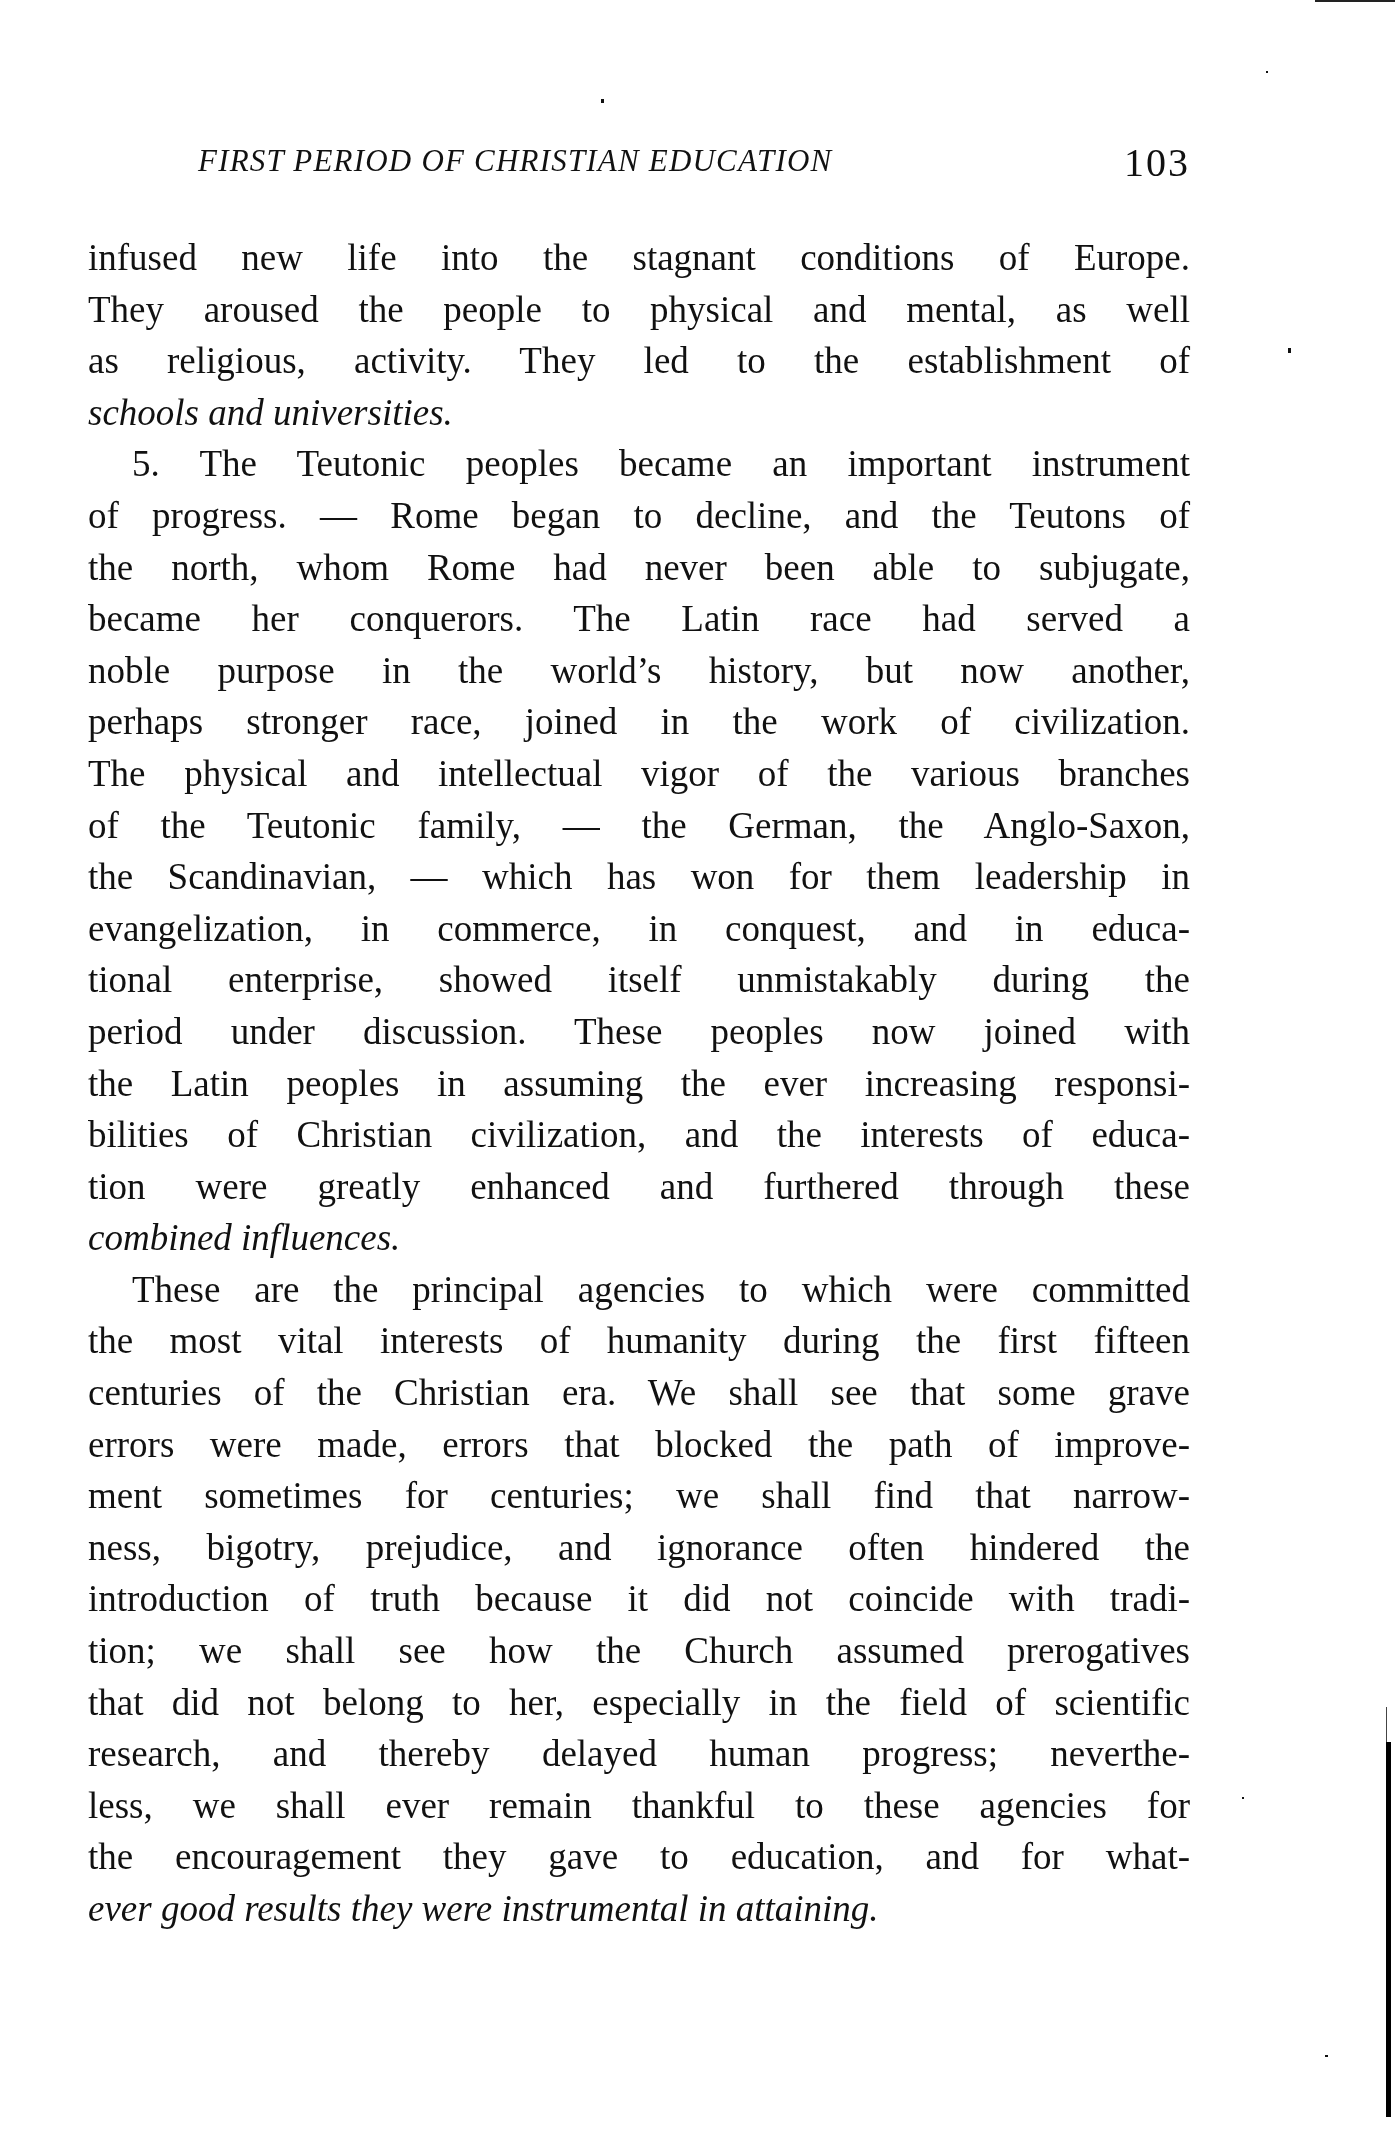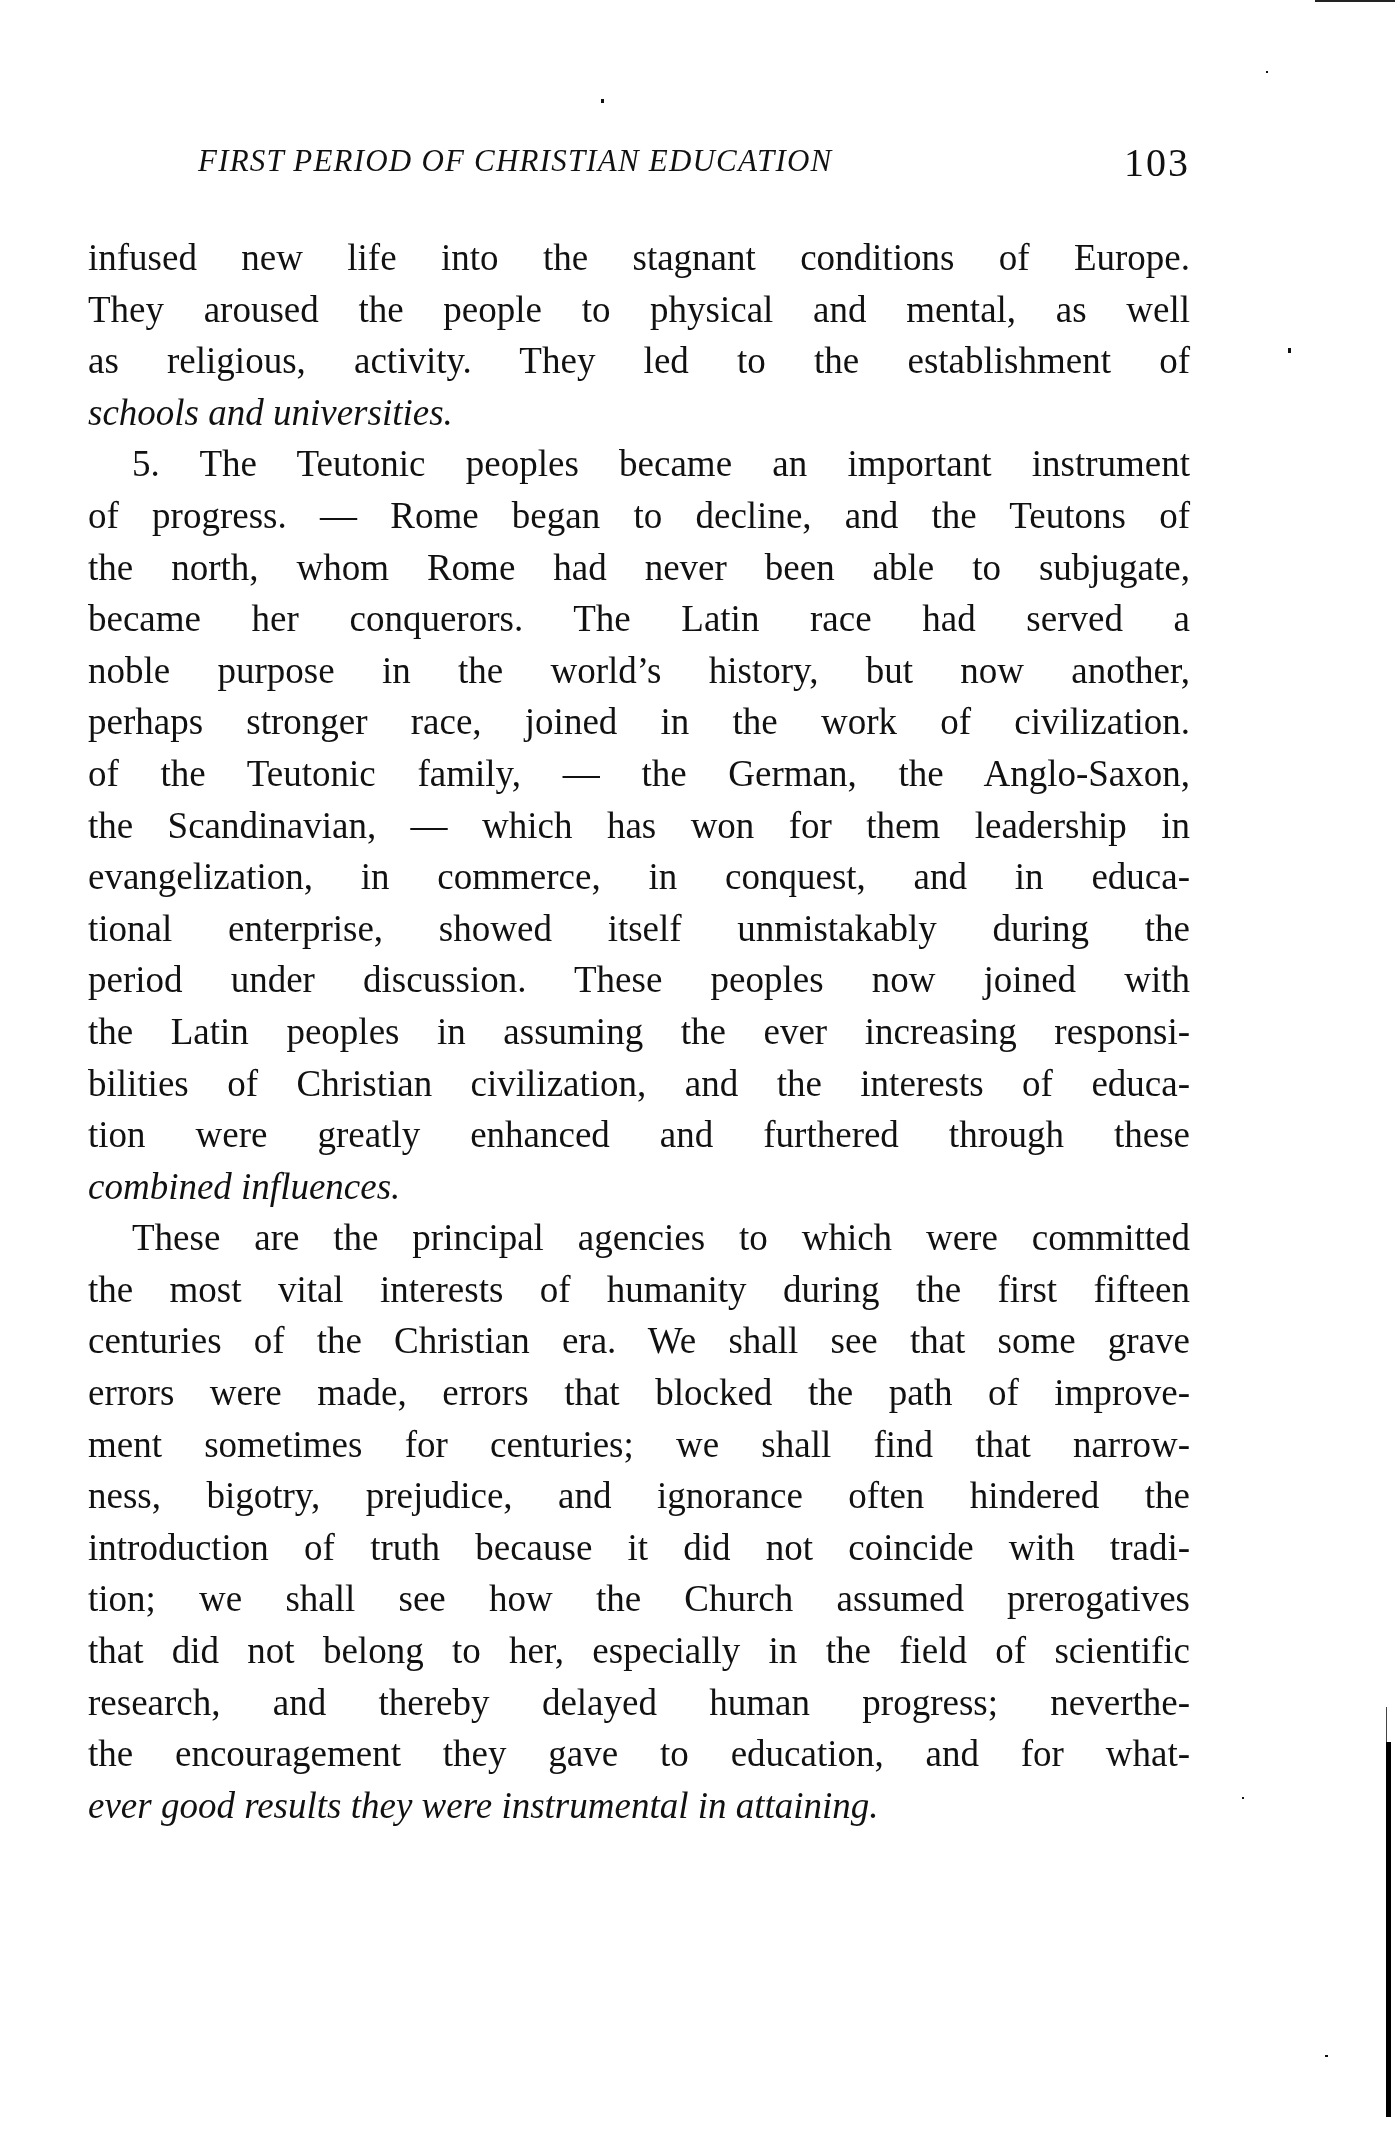--- a/index.html
+++ b/index.html
@@ -116,39 +116,41 @@
       <div class="line"><span>infused new life into the stagnant conditions of Europe.</span></div>
       <div class="line"><span>They aroused the people to physical and mental, as well</span></div>
       <div class="line"><span>as religious, activity.  They led to the establishment of</span></div>
       <div class="line last"><span>schools and universities.</span></div>
       <div class="line indent"><span>5. </span><span class="it">The Teutonic peoples became an important instrument</span></div>
       <div class="line"><span class="it">of progress.</span><span> — Rome began to decline, and the Teutons of</span></div>
       <div class="line"><span>the north, whom Rome had never been able to subjugate,</span></div>
       <div class="line"><span>became her conquerors.  The Latin race had served a</span></div>
       <div class="line"><span>noble purpose in the world’s history, but now another,</span></div>
       <div class="line"><span>perhaps stronger race, joined in the work of civilization.</span></div>
+      <div class="line"><span>The physical and intellectual vigor of the various branches</span></div>
       <div class="line"><span>of the Teutonic family, — the German, the Anglo-Saxon,</span></div>
       <div class="line"><span>the Scandinavian, — which has won for them leadership in</span></div>
       <div class="line"><span>evangelization, in commerce, in conquest, and in educa-</span></div>
       <div class="line"><span>tional enterprise, showed itself unmistakably during the</span></div>
       <div class="line"><span>period under discussion.  These peoples now joined with</span></div>
       <div class="line"><span>the Latin peoples in assuming the ever increasing responsi-</span></div>
       <div class="line"><span>bilities of Christian civilization, and the interests of educa-</span></div>
       <div class="line"><span>tion were greatly enhanced and furthered through these</span></div>
       <div class="line last"><span>combined influences.</span></div>
       <div class="line indent"><span>These are the principal agencies to which were committed</span></div>
       <div class="line"><span>the most vital interests of humanity during the first fifteen</span></div>
       <div class="line"><span>centuries of the Christian era.  We shall see that some grave</span></div>
       <div class="line"><span>errors were made, errors that blocked the path of improve-</span></div>
       <div class="line"><span>ment sometimes for centuries; we shall find that narrow-</span></div>
       <div class="line"><span>ness, bigotry, prejudice, and ignorance often hindered the</span></div>
       <div class="line"><span>introduction of truth because it did not coincide with tradi-</span></div>
       <div class="line"><span>tion; we shall see how the Church assumed prerogatives</span></div>
       <div class="line"><span>that did not belong to her, especially in the field of scientific</span></div>
       <div class="line"><span>research, and thereby delayed human progress; neverthe-</span></div>
+      <div class="line"><span>less, we shall ever remain thankful to these agencies for</span></div>
       <div class="line"><span>the encouragement they gave to education, and for what-</span></div>
       <div class="line last"><span>ever good results they were instrumental in attaining.</span></div>
     </div>
 
   <div class="speck" style="left:601px;top:99px;width:3px;height:4px;"></div>
   <div class="speck" style="left:1266px;top:71px;width:2px;height:2px;"></div>
   <div class="speck" style="left:1288px;top:348px;width:3px;height:5px;"></div>
   <div class="speck" style="left:1242px;top:1797px;width:2px;height:2px;"></div>
   <div class="speck" style="left:1325px;top:2055px;width:3px;height:2px;"></div>
 

